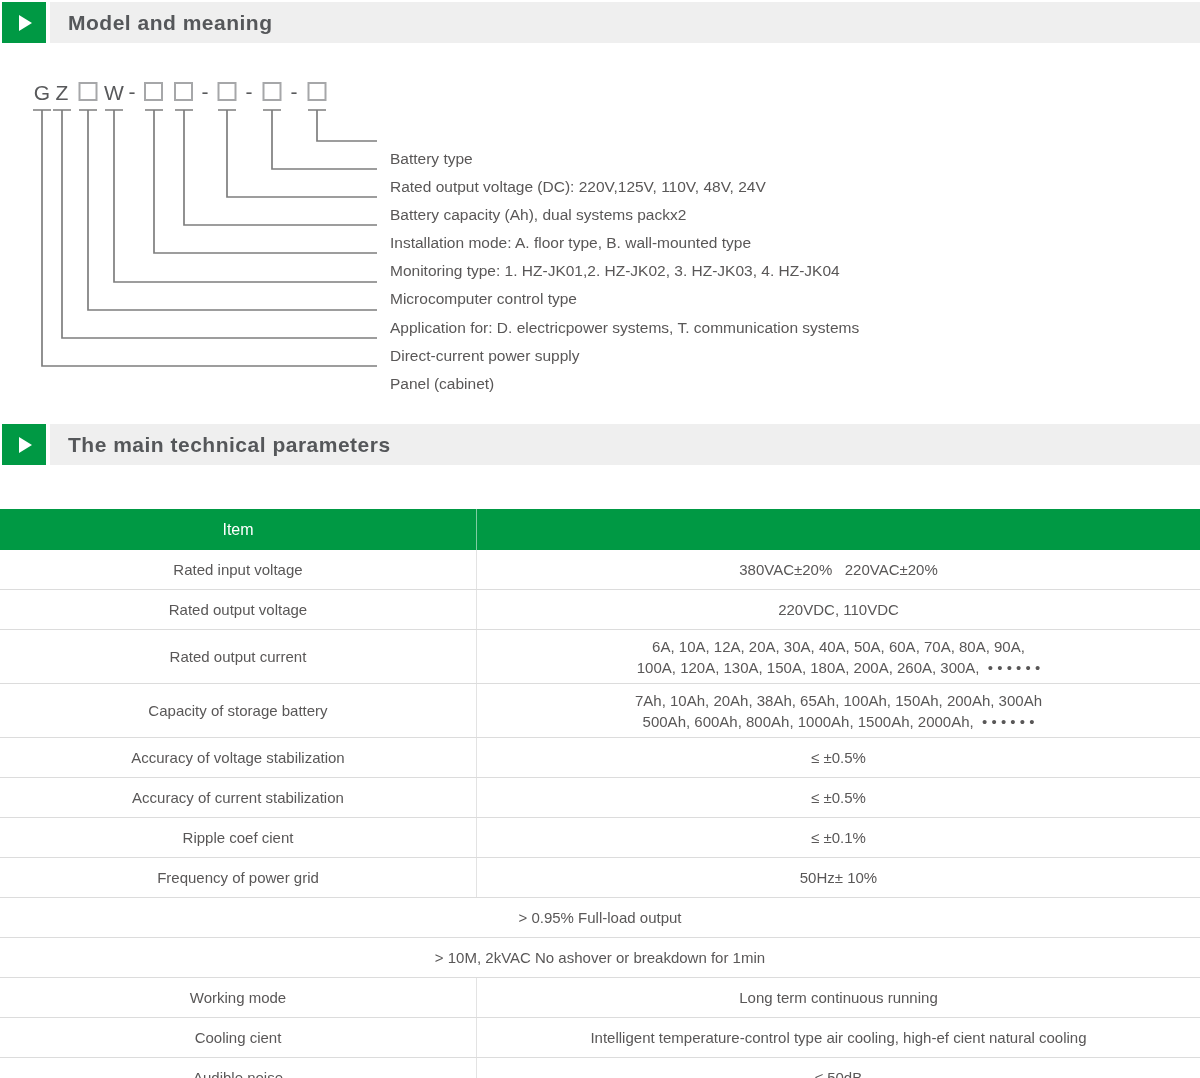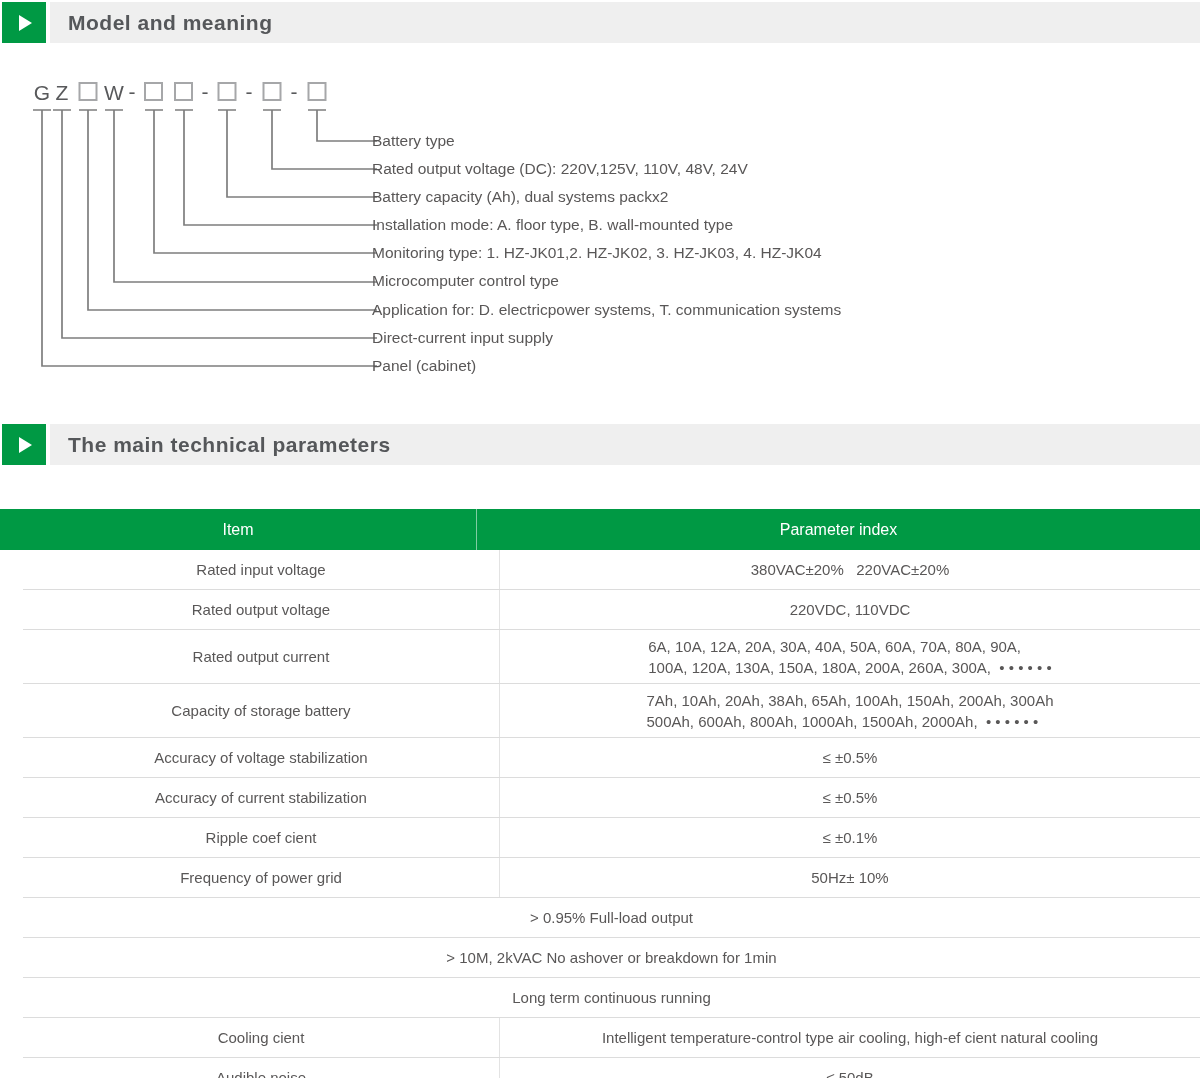--- a/index.html
+++ b/index.html
@@ -30,46 +30,46 @@
   }
   .hdr-title{
     margin-left:18px;font-size:21px;font-weight:bold;color:#55575a;
     letter-spacing:0.5px;
   }
 
   
   .diagram{position:relative;height:381px;}
   .diagram svg{position:absolute;left:0;top:0;}
   .dg-label{
-    position:absolute;left:372px;height:28px;line-height:28px;
-    font-size:15.5px;color:#595757;white-space:nowrap;
+    position:absolute;left:390px;height:28px;line-height:28px;
+    font-size:15.5px;color:#595757;white-space:nowrap;margin-top:18px;
   }
 
   
   .params-table{margin-top:44px;}
   .thead{
     display:flex;height:41px;background:#009944;color:#ffffff;font-size:16px;
   }
   .thead .c1{
     width:477px;box-sizing:border-box;border-right:1px solid rgba(255,255,255,0.5);
     display:flex;align-items:center;justify-content:center;
   }
   .thead .c2{flex:1;display:flex;align-items:center;justify-content:center;}
   .trow{
     display:flex;height:40px;box-sizing:border-box;
-    border-bottom:1px solid #dcdcdc;font-size:15px;color:#595757;margin-left:23px;
+    border-bottom:1px solid #dcdcdc;font-size:15px;color:#595757;
   }
   .trow.tall{height:54px;}
   .trow .c1{
     width:477px;box-sizing:border-box;border-right:1px solid #e3e3e3;
     display:flex;align-items:center;justify-content:center;text-align:center;
   }
   .trow .c2{
     flex:1;display:flex;align-items:center;justify-content:center;
-    text-align:left;white-space:pre-line;line-height:21px;
+    text-align:center;white-space:pre-line;line-height:21px;
   }
 </style>
 </head>
 <body>
 
 <div class="page">
 
   <div class="section-header">
     <div class="hdr-icon-box">
       <div class="hdr-tri"></div>
@@ -113,37 +113,36 @@
         <rect x="308.5" y="40" width="17" height="17"></rect>
       </g>
     </svg>
     <div class="dg-label" style="top:84px">Battery type</div>
     <div class="dg-label" style="top:112px">Rated output voltage (DC): 220V,125V, 110V, 48V, 24V</div>
     <div class="dg-label" style="top:140px">Battery capacity (Ah), dual systems packx2</div>
     <div class="dg-label" style="top:168px">Installation mode: A. floor type, B. wall-mounted type</div>
     <div class="dg-label" style="top:196px">Monitoring type: 1. HZ-JK01,2. HZ-JK02, 3. HZ-JK03, 4. HZ-JK04</div>
     <div class="dg-label" style="top:224px">Microcomputer control type</div>
     <div class="dg-label" style="top:253px">Application for: D. electricpower systems, T. communication systems</div>
-    <div class="dg-label" style="top:281px">Direct-current input supply</div>
+    <div class="dg-label" style="top:281px">Direct-current power supply</div>
     <div class="dg-label" style="top:309px">Panel (cabinet)</div>
   </div>
 
   <div class="section-header">
     <div class="hdr-icon-box">
       <div class="hdr-tri"></div>
     </div>
     <div class="hdr-bar">
       <span class="hdr-title">The main technical parameters</span>
     </div>
   </div>
 
   <div class="params-table">
     <div class="thead">
       <div class="c1">Item</div>
-      <div class="c2">Parameter index</div>
     </div>
 
     <div class="trow">
       <div class="c1">Rated input voltage</div>
       <div class="c2">380VAC±20%&nbsp;&nbsp;&nbsp;220VAC±20%</div>
     </div>
     <div class="trow">
       <div class="c1">Rated output voltage</div>
       <div class="c2">220VDC, 110VDC</div>
     </div>
@@ -173,20 +172,21 @@
       <div class="c1">Frequency of power grid</div>
       <div class="c2">50Hz± 10%</div>
     </div>
     <div class="trow">
       <div class="c2">&gt; 0.95% Full-load output</div>
     </div>
     <div class="trow">
       <div class="c2">&gt; 10M, 2kVAC No ashover or breakdown for 1min</div>
     </div>
     <div class="trow">
+      <div class="c1">Working mode</div>
       <div class="c2">Long term continuous running</div>
     </div>
     <div class="trow">
       <div class="c1">Cooling cient</div>
       <div class="c2">Intelligent temperature-control type air cooling, high-ef cient natural cooling</div>
     </div>
     <div class="trow">
       <div class="c1">Audible noise</div>
       <div class="c2">≤ 50dB</div>
     </div>

